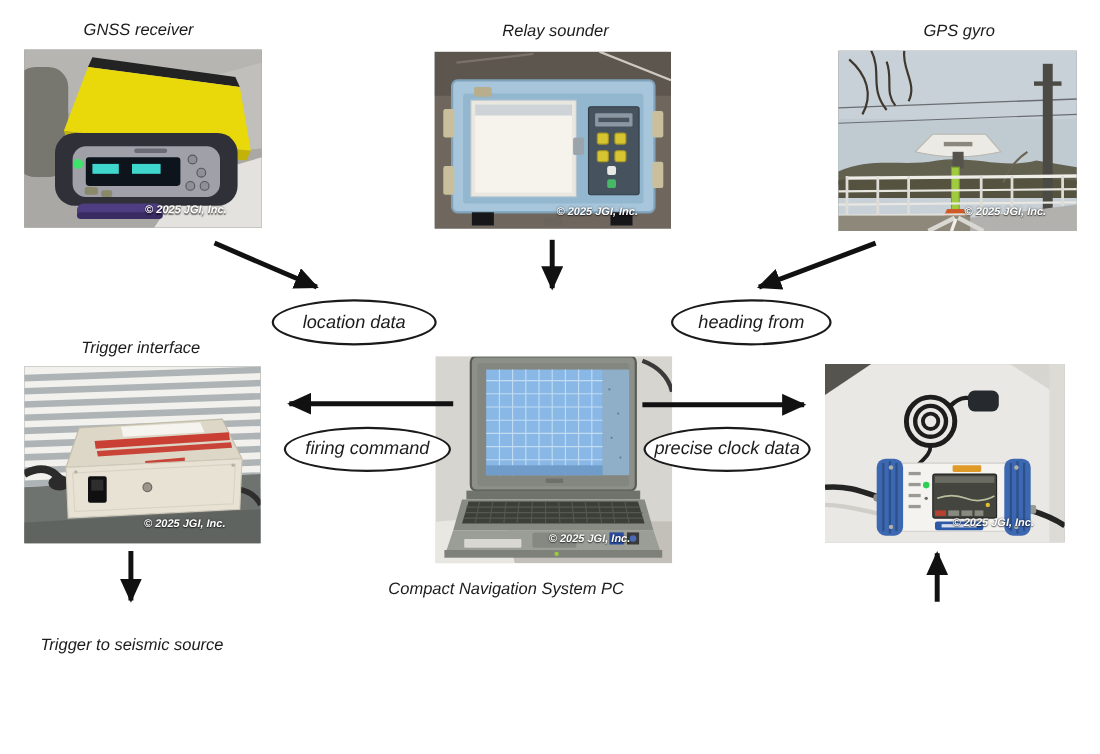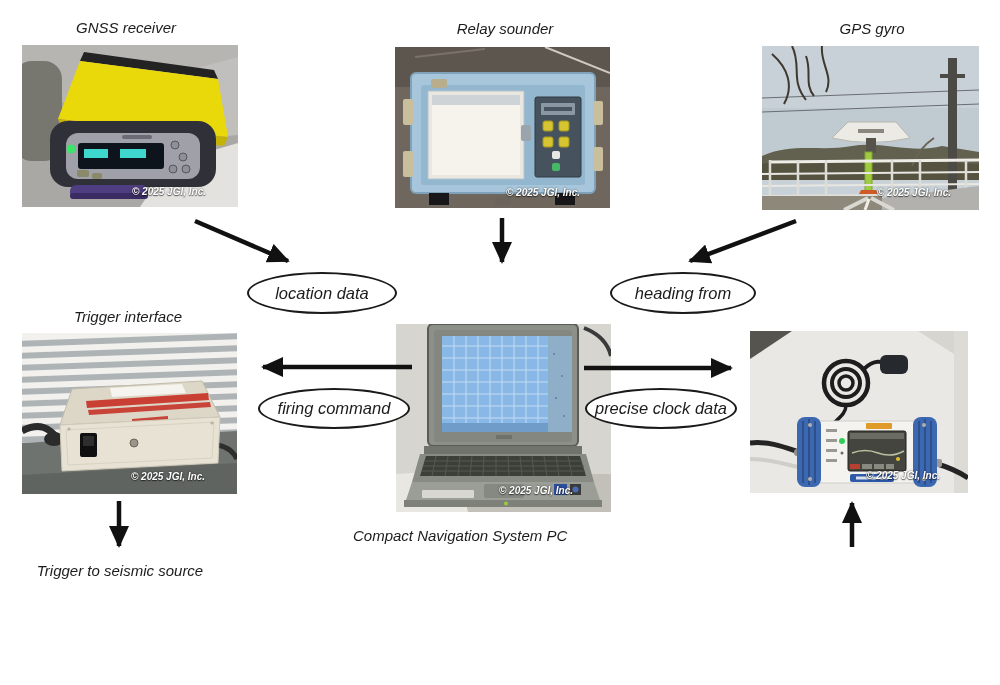--- a/index.html
+++ b/index.html
@@ -19,21 +19,21 @@
   .photo svg{display:block;width:100%;height:100%;}
   .wm{
     position:absolute;font-size:10px;font-weight:bold;color:var(--watermark);
     text-shadow:0 0 2px rgba(0,0,0,.65), 0 1px 1px rgba(0,0,0,.5);white-space:nowrap;
   }
   .ellipse{
     position:absolute;border:2.5px solid var(--ellipse_border);border-radius:50%;
     background:var(--background);display:flex;align-items:center;justify-content:center;
     font-size:16.5px;color:var(--text);box-sizing:border-box;white-space:nowrap;
   }
-  .ext-text{position:absolute;text-align:center;font-size:15px;line-height:21px;color:var(--text);}
+  .ext-text{position:absolute;text-align:center;font-size:15px;line-height:21px;color:var(--text);margin-top:16px;}
   #arrow-overlay{position:absolute;left:0;top:0;pointer-events:none;}
 </style>
 </head>
 <body>
 
 <div id="canvas">
 
   <div class="node-label" style="left:36px;top:18px;width:180px;">GNSS receiver</div>
   <div class="node-label" style="left:415px;top:19px;width:180px;">Relay sounder</div>
   <div class="node-label" style="left:782px;top:19px;width:180px;">GPS gyro</div>

